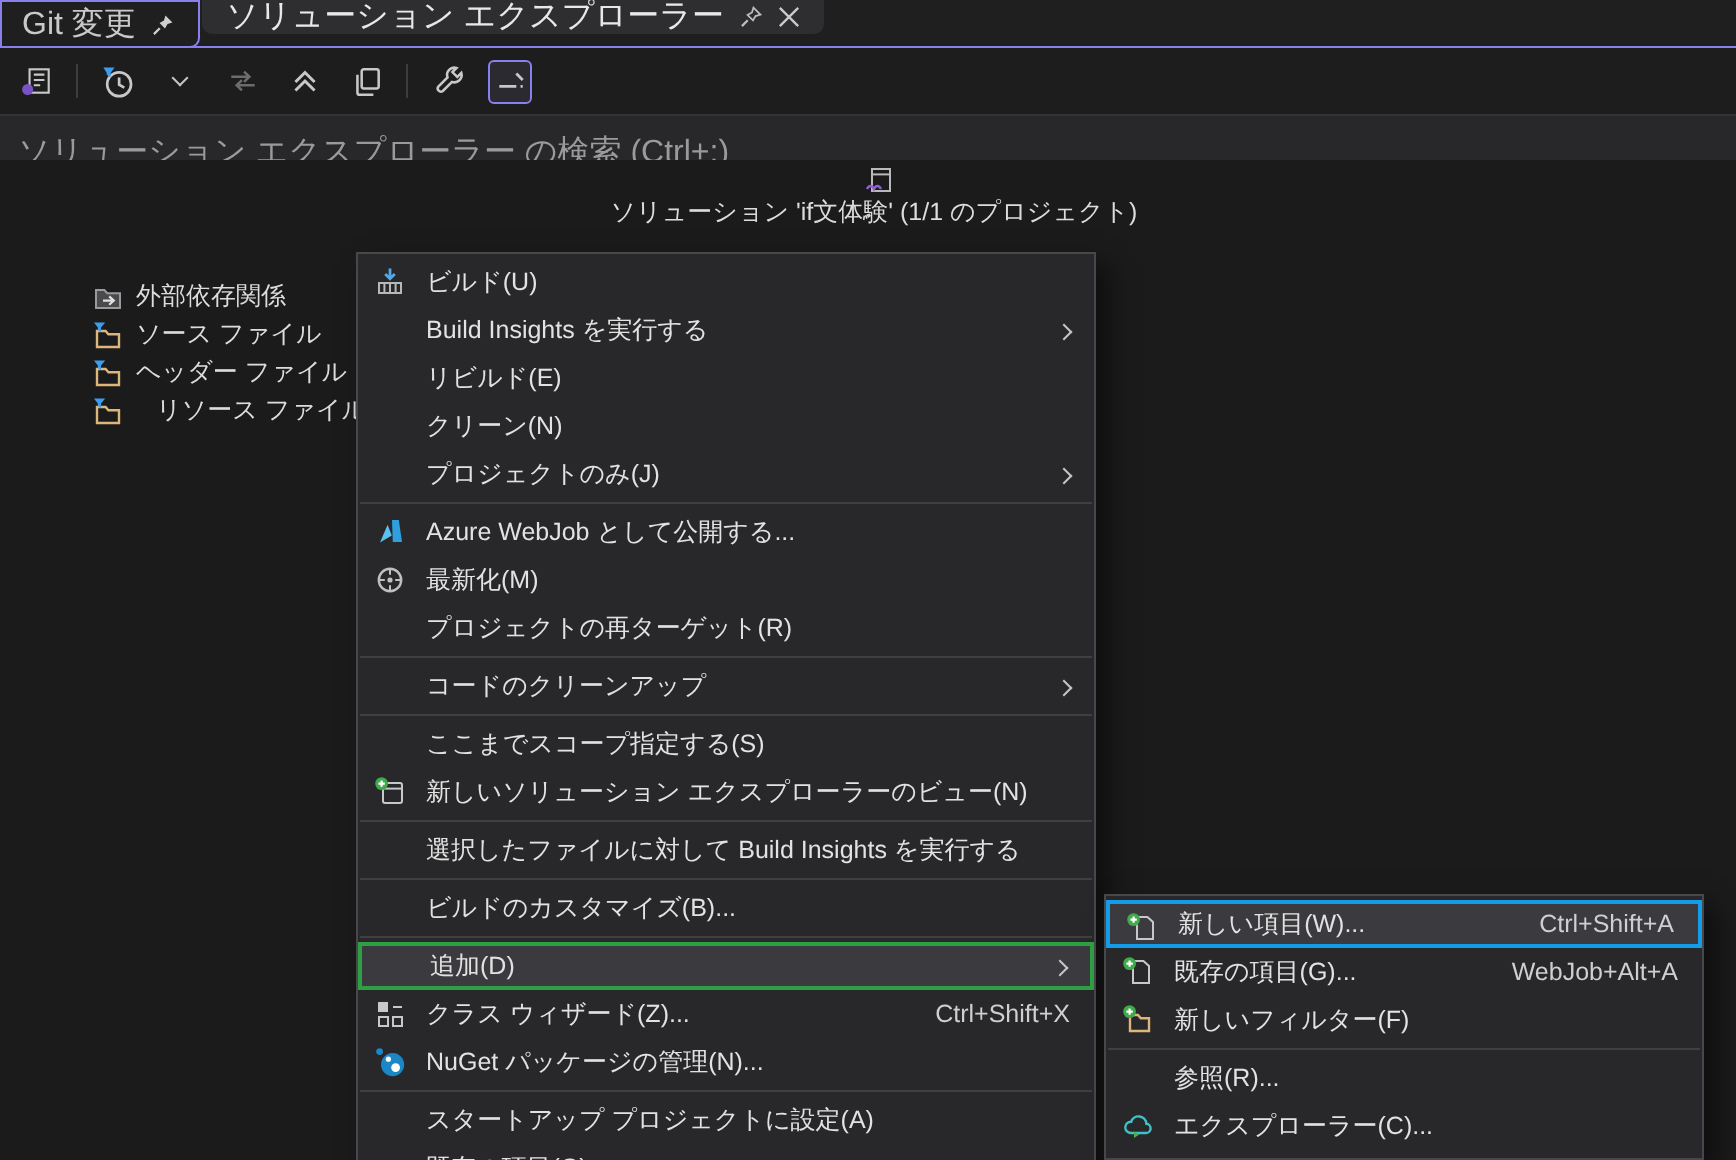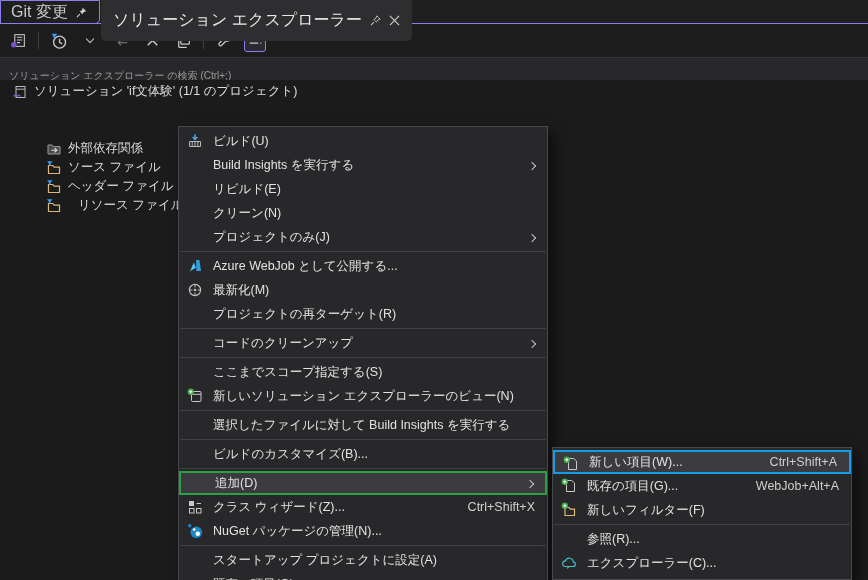--- a/index.html
+++ b/index.html
@@ -6,36 +6,36 @@
   body { margin:0; background:#111; font-family:"Liberation Sans", sans-serif; }
   .window { position:relative; width:868px; height:580px; background:#1d1d1e; overflow:hidden;
             color:#dcdcdc; font-size:12.5px; }
 
   
   .tabbar { position:absolute; top:0; left:0; right:0; height:24px; background:#1f1f20; }
   .tabbar-accent { position:absolute; top:23px; left:0; right:0; height:1px; background:#8a7fee; }
   .tab { position:absolute; top:0; height:24px; display:flex; align-items:center; gap:7px;
          padding:0 10px; font-size:16px; color:#c9c9c9; cursor:default; }
   .tab-git { left:0; width:100px; border:1px solid #8a7fee; border-radius:0 0 5px 0; }
-  .tab-active { left:101px; height:41px; background:#2e2e30; color:#e8e8e8; z-index:3;
+  .tab-active { left:101px; height:17px; background:#2e2e30; color:#e8e8e8; z-index:3;
                 border-radius:0 0 5px 5px; padding:0 12px; }
   .xicon svg, .pin svg { display:block; }
 
   
   .toolbar { position:absolute; top:24px; left:0; right:0; height:33px; display:flex;
              align-items:center; padding-left:7px; gap:9px; background:#1d1d1e; }
   .tbtn { width:22px; height:22px; display:flex; align-items:center; justify-content:center; }
   .tsep { width:1px; height:17px; background:#3d3d41; }
   .toggled { border:1px solid #8a7fee; border-radius:3px; background:#2a2a30; }
   .chev { display:inline-block; width:6px; height:6px; border-right:1.6px solid #c5c5c5;
           border-bottom:1.6px solid #c5c5c5; transform:rotate(45deg); margin-top:-3px; }
 
   
   .search { position:absolute; top:57px; left:0; right:0; height:38px; background:#28282b;
-            display:flex; align-items:center; padding-left:9px; font-size:10px; color:#9a9a9a;
+            display:flex; align-items:center; padding-left:9px; font-size:16px; color:#9a9a9a;
             border-top:1px solid #333336; border-bottom:1px solid #333336; }
 
   
   .tree { position:absolute; top:80px; left:0; right:0; bottom:0; background:#1b1b1c; }
   .trow { position:absolute; left:0; right:0; height:19px; display:flex; align-items:center; }
   .trow .lbl { margin-left:6px; white-space:nowrap; }
   .sel { background:#3c3c40; }
   .exp { width:11px; height:11px; flex:0 0 auto; }
   .ticon { width:16px; height:16px; flex:0 0 auto; }
   .redbox { display:flex; align-items:center; border:3px solid #e0101c; height:19px;
@@ -138,21 +138,21 @@
         </svg>
     </span>
   </div>
 
   <div class="search">
     <span>ソリューション エクスプローラー の検索 (Ctrl+;)</span>
   </div>
 
   <div class="tree">
 
-    <div class="trow" style="top:2px;">
+    <div class="trow" style="top:2px;flex-direction:column;">
       <span class="ticon" style="margin-left:12px;">
         <svg width="16" height="16" viewBox="0 0 16 16">
             <rect x="4" y="2.5" width="9" height="11" fill="none" stroke="#b9b9b9"></rect>
             <path d="M4 5.2h9" stroke="#b9b9b9"></path>
             <path d="M1.5 12.5c1-2 2.6-2 3.5 0 .9-2 2.5-2 3.5 0" fill="none" stroke="#8f5fd6" stroke-width="1.2"></path>
           </svg>
       </span>
       <span class="lbl">ソリューション 'if文体験' (1/1 のプロジェクト)</span>
     </div>
 

